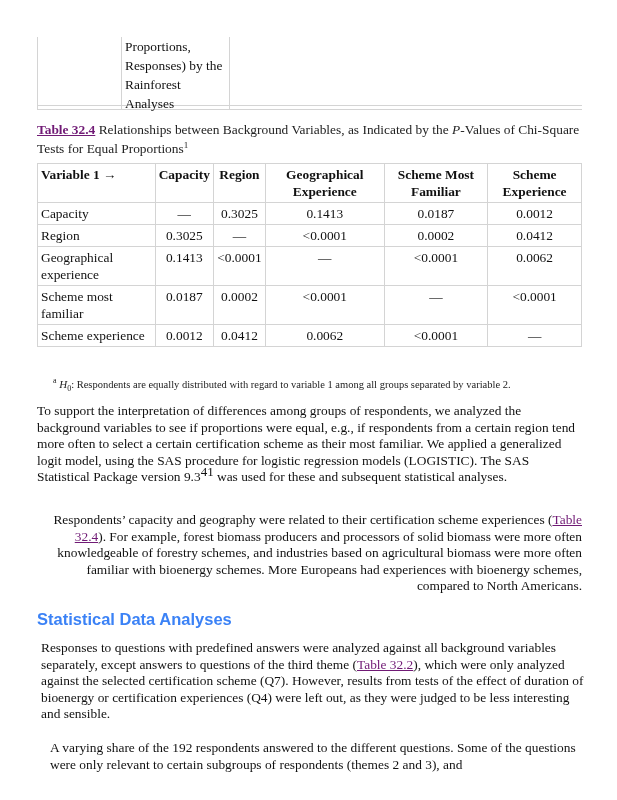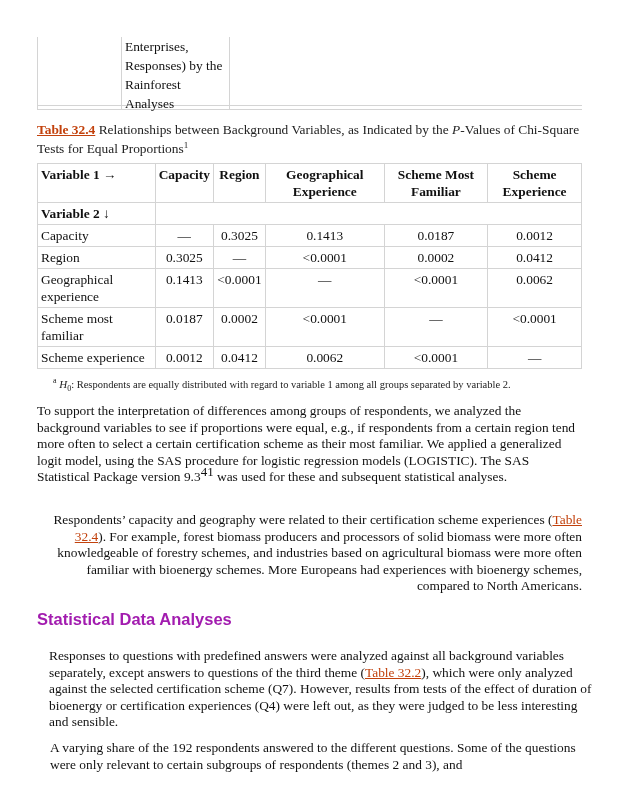--- a/index.html
+++ b/index.html
@@ -1,21 +1,21 @@
 <!DOCTYPE html>
 <html><head>
   <meta charset="utf-8">
   <style>
     html, body { margin: 0; padding: 0; background: #ffffff; }
     body {
       width: 617px; height: 800px; overflow: hidden; position: relative;
       font-family: "Liberation Serif", serif; color: #111; font-size: 13.4px;
     }
     .page { position: absolute; left: 37px; top: 0; width: 545px; }
-    a.link { color: #c2410c; text-decoration: underline; }
+    a.link { color: #701a75; text-decoration: underline; }
 
     
     .prev-table { position: absolute; top: 37px; left: 0; width: 545px; height: 73px; }
     .prev-table .vline { position: absolute; top: 0; width: 1px; background: #d4d4d4; }
     .prev-table .hline { position: absolute; left: 0; width: 545px; height: 1px; background: #d4d4d4; }
     .prev-table .cell-text { position: absolute; left: 88px; top: 0; width: 100px; line-height: 19px; font-size: 13.4px; }
 
     
     .caption { position: absolute; top: 120px; left: 0; width: 545px; line-height: 19px; font-size: 13.4px; color: #222; }
     .caption .label { font-weight: bold; }
@@ -37,37 +37,37 @@
 
     .footnote { position: absolute; top: 376px; left: 0; width: 545px; font-size: 10.5px; color: #222; margin-left: 16px; }
     .footnote sup { font-size: 8px; }
     .footnote i { font-size: 11px; }
     .footnote sub { font-size: 8px; }
 
     .para { position: absolute; left: 0; width: 545px; line-height: 16.6px; font-size: 13.4px; }
     .para sup { font-size: 13px; line-height: 0; }
     .p1 { top: 403px; }
     .p2 { top: 512px; text-align: right; }
-    .heading { position: absolute; top: 610px; left: 0; font-family: "Liberation Sans", sans-serif; font-weight: bold; font-size: 16.5px; color: #a21caf; }
+    .heading { position: absolute; top: 610px; left: 0; font-family: "Liberation Sans", sans-serif; font-weight: bold; font-size: 16.5px; color: #3b82f6; }
     .p3 { top: 636px; }
     .p4 { top: 727px; }
   </style>
 </head>
 <body>
 
 <div class="page">
 
   <div class="prev-table">
     <div class="vline" style="left:0; height:73px;"></div>
     <div class="vline" style="left:84px; height:73px;"></div>
     <div class="vline" style="left:192px; height:73px;"></div>
     <div class="hline" style="top:68px;"></div>
     <div class="hline" style="top:72px;"></div>
     <div class="cell-text">
-      <div>Enterprises,</div>
+      <div>Proportions,</div>
       <div>Responses) by the</div>
       <div>Rainforest</div>
       <div>Analyses</div>
     </div>
   </div>
 
   <div class="caption">
     <a class="link label" href="#">Table 32.4</a><span> Relationships between Background Variables, as Indicated by the </span><i>P</i><span>-Values of Chi-Square Tests for Equal Proportions</span><sup>1</sup>
   </div>
 
@@ -81,24 +81,20 @@
         <col style="width:94px">
     </colgroup>
     <tbody>
         <tr>
       <th class="first">Variable 1 →</th>
       <th>Capacity</th>
       <th>Region</th>
       <th>Geographical Experience</th>
       <th>Scheme Most Familiar</th>
       <th>Scheme Experience</th>
-    </tr>
-    <tr class="subhead">
-      <td>Variable 2 ↓</td>
-      <td colspan="5"></td>
     </tr>
     <tr>
       <td class="rowlabel">Capacity</td>
       <td class="num">—</td>
       <td class="num">0.3025</td>
       <td class="num">0.1413</td>
       <td class="num">0.0187</td>
       <td class="num">0.0012</td>
     </tr>
     <tr>
@@ -144,19 +140,19 @@
   <p class="para p1" style="margin:0">
     <span>To support the interpretation of differences among groups of respondents, we analyzed the background variables to see if proportions were equal, e.g., if respondents from a certain region tend more often to select a certain certification scheme as their most familiar. We applied a generalized logit model, using the SAS procedure for logistic regression models (LOGISTIC). The SAS Statistical Package version 9.3</span><sup>41</sup><span> was used for these and subsequent statistical analyses.</span>
   </p>
 
   <p class="para p2" style="margin:0">
     <span>Respondents’ capacity and geography were related to their certification scheme experiences (</span><a class="link" href="#">Table 32.4</a><span>). For example, forest biomass producers and processors of solid biomass were more often knowledgeable of forestry schemes, and industries based on agricultural biomass were more often familiar with bioenergy schemes. More Europeans had experiences with bioenergy schemes, compared to North Americans.</span>
   </p>
 
   <h2 class="heading" style="margin:0">Statistical Data Analyses</h2>
 
-  <p class="para p3" style="margin:12px">
+  <p class="para p3" style="margin:4px">
     <span>Responses to questions with predefined answers were analyzed against all background variables separately, except answers to questions of the third theme (</span><a class="link" href="#">Table 32.2</a><span>), which were only analyzed against the selected certification scheme (Q7). However, results from tests of the effect of duration of bioenergy or certification experiences (Q4) were left out, as they were judged to be less interesting and sensible.</span>
   </p>
 
   <p class="para p4" style="margin:13px">A varying share of the 192 respondents answered to the different questions. Some of the questions were only relevant to certain subgroups of respondents (themes 2 and 3), and</p>
 
 </div>
 
 </body></html>

